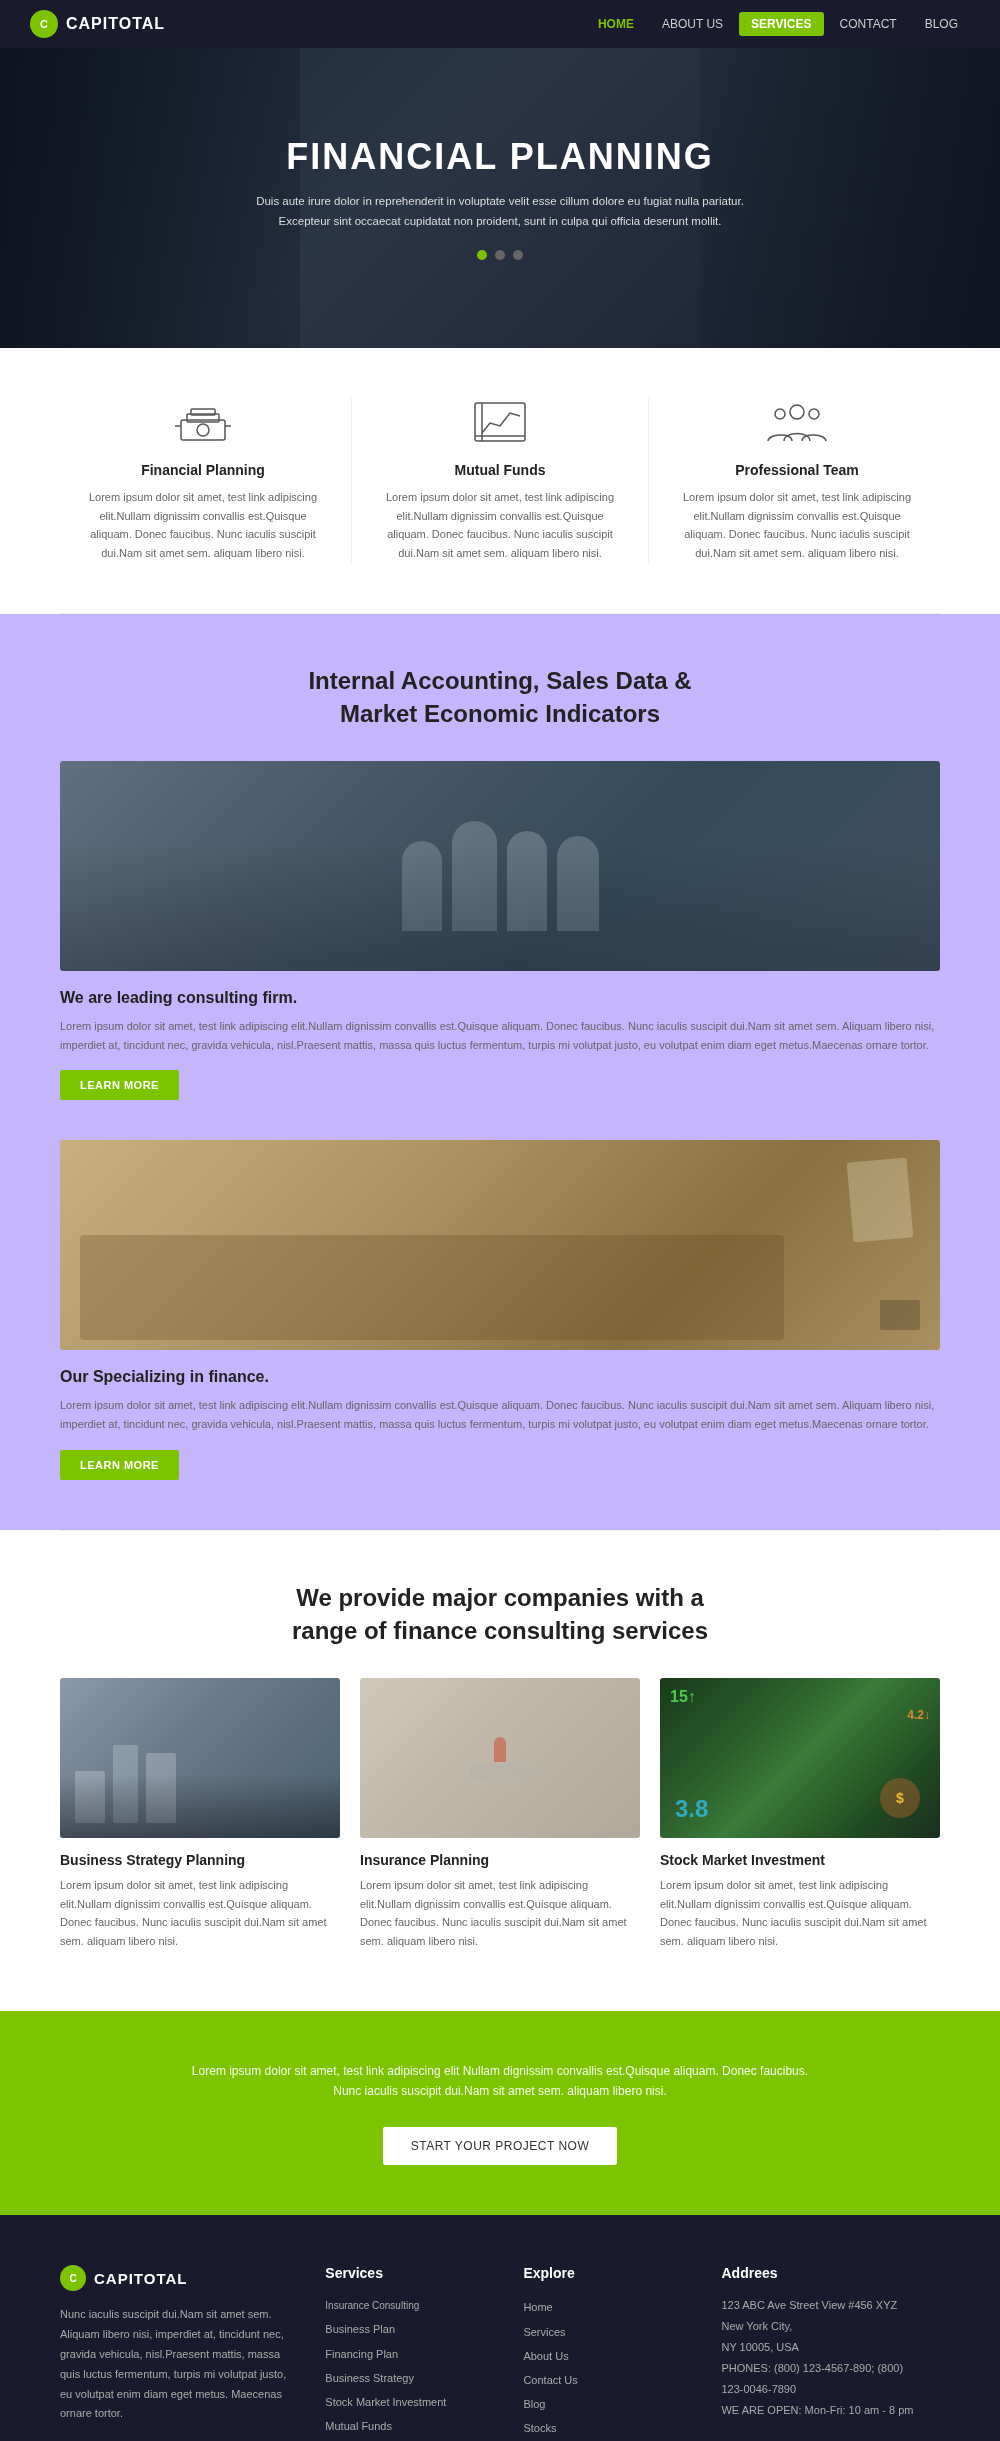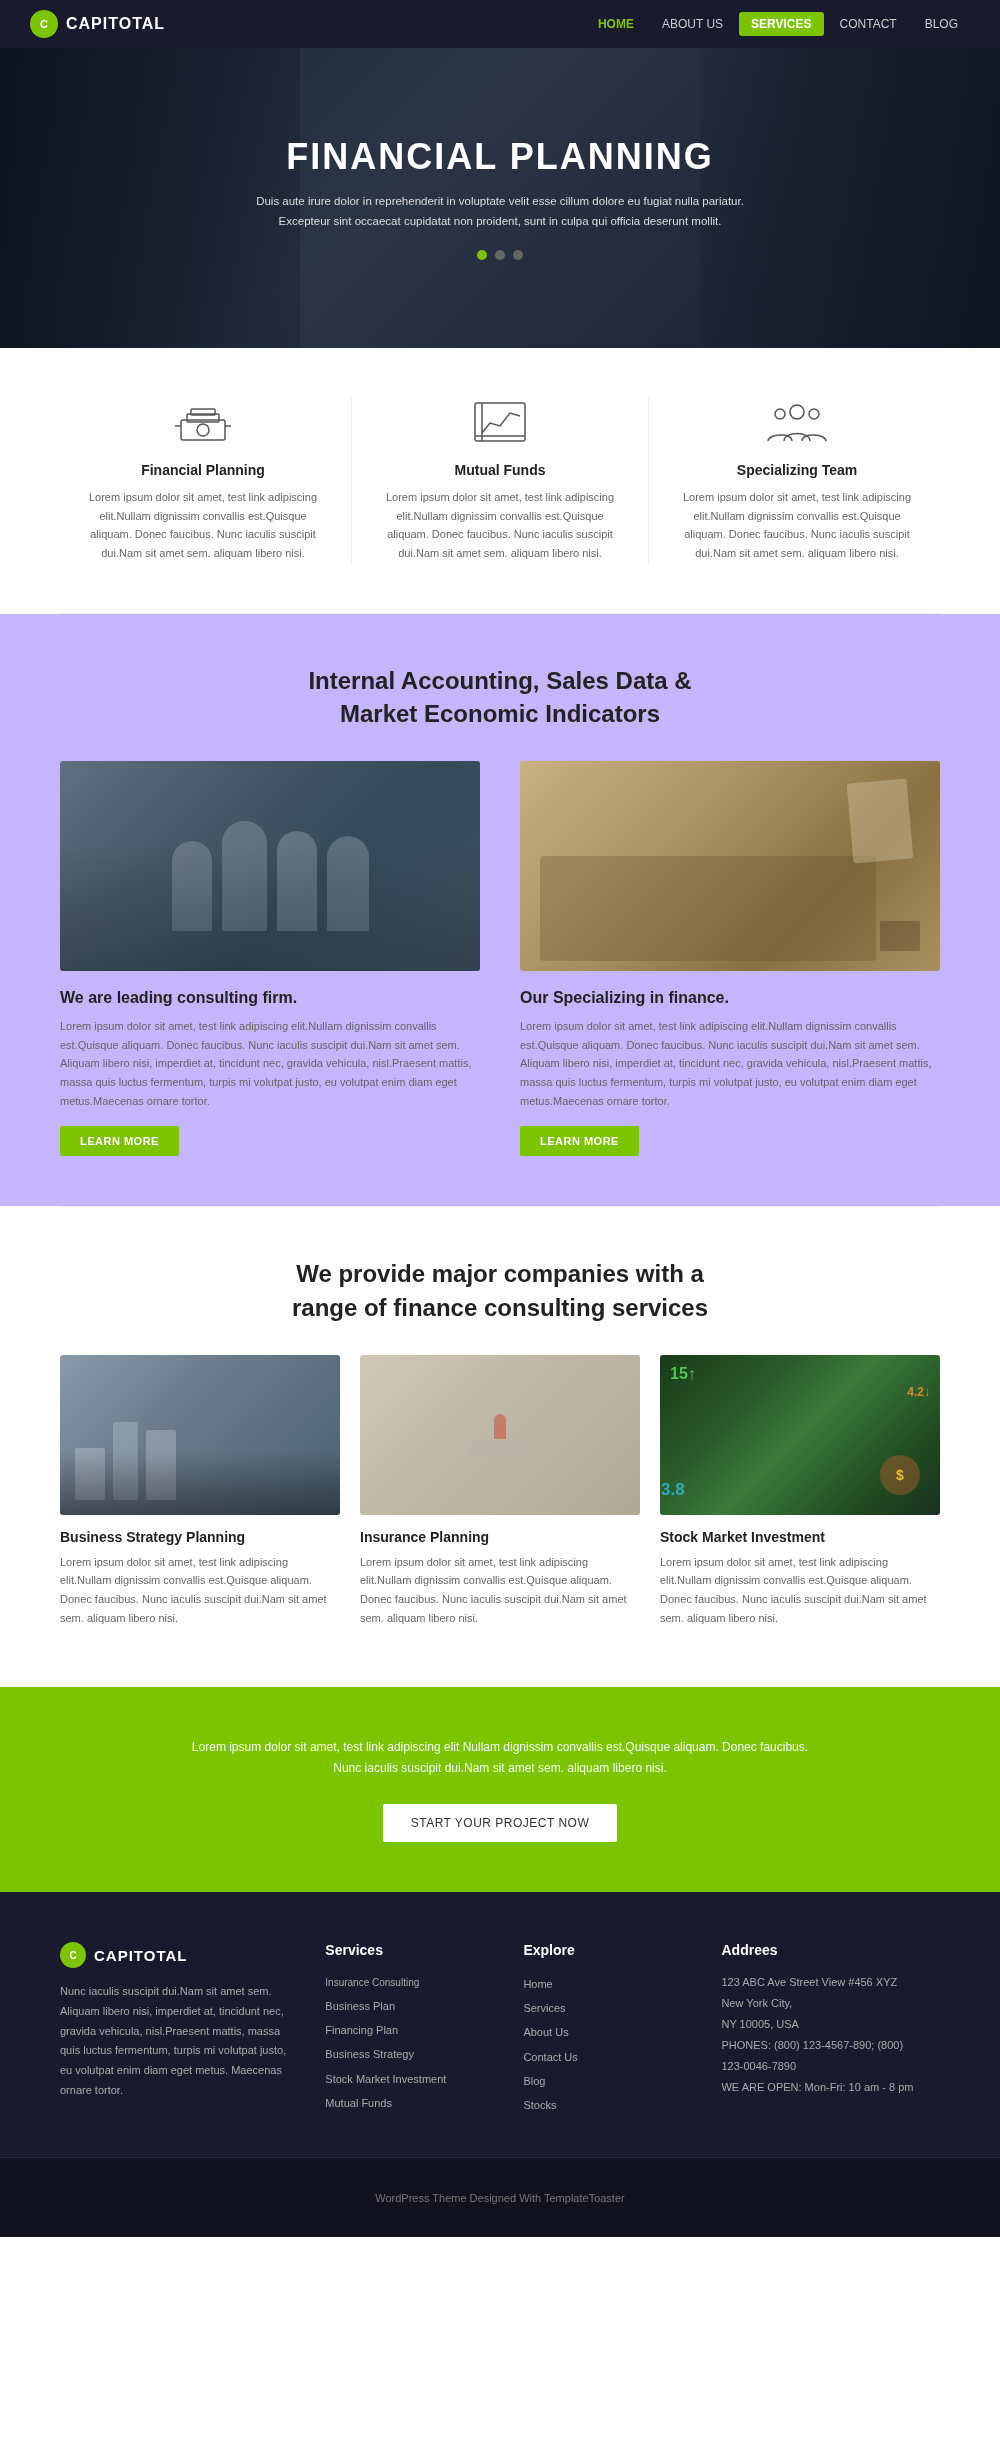--- a/index.html
+++ b/index.html
@@ -85,32 +85,32 @@
     <div style="width:70px; height:50px; margin:0 auto 14px;">
       <svg viewBox="0 0 70 50" width="70" height="50" stroke="#555" fill="none" stroke-width="1.5">
         <circle cx="35" cy="14" r="7"></circle>
         <path d="M22 43 C22 33 48 33 48 43"></path>
         <circle cx="18" cy="16" r="5"></circle>
         <path d="M6 43 C6 36 30 34 30 43"></path>
         <circle cx="52" cy="16" r="5"></circle>
         <path d="M40 43 C40 34 64 36 64 43"></path>
       </svg>
     </div>
-    <h3 style="font-size:14px; font-weight:bold; margin-bottom:10px; color:#222;">Specializing Team</h3>
+    <h3 style="font-size:14px; font-weight:bold; margin-bottom:10px; color:#222;">Professional Team</h3>
     <p style="font-size:11px; color:#666; line-height:1.7;">Lorem ipsum dolor sit amet, test link adipiscing elit.Nullam dignissim convallis est.Quisque aliquam. Donec faucibus. Nunc iaculis suscipit dui.Nam sit amet sem. aliquam libero nisi.</p>
   </div>
 </section>
 
 <hr style="border:none; border-top:1px solid #eee; margin:0 60px;">
 
 <section style="padding:50px 60px; background:#c4b5fd;">
   <h2 style="text-align:center; font-size:24px; font-weight:bold; color:#222; margin-bottom:30px; line-height:1.4;">
     Internal Accounting, Sales Data &amp;<br>Market Economic Indicators
   </h2>
-  <div style="display:flex; gap:40px;">
+  <div style="display:flex; gap:40px;flex-direction:column;">
     <div style="flex:1;">
       <div style="width:100%; height:210px; border-radius:3px; margin-bottom:18px; background:linear-gradient(135deg, #607080 0%, #485868 30%, #344a5a 60%, #405060 100%); position:relative; overflow:hidden;">
 
         <div style="position:absolute; bottom:0; left:0; width:100%; height:60%; background:linear-gradient(to top, rgba(20,30,40,0.3), transparent);"></div>
         <div style="display:flex; align-items:center; justify-content:center; height:100%; gap:10px; padding:20px;">
           <div style="width:40px; height:90px; background:rgba(200,210,220,0.25); border-radius:20px 20px 0 0; margin-top:40px;"></div>
           <div style="width:45px; height:110px; background:rgba(180,190,200,0.3); border-radius:22px 22px 0 0; margin-top:20px;"></div>
           <div style="width:40px; height:100px; background:rgba(220,225,230,0.25); border-radius:20px 20px 0 0; margin-top:30px;"></div>
           <div style="width:42px; height:95px; background:rgba(190,200,210,0.28); border-radius:21px 21px 0 0; margin-top:35px;"></div>
         </div>
@@ -164,21 +164,21 @@
       </div>
       <h3 style="font-size:14px; font-weight:bold; margin-bottom:8px; color:#222;">Insurance Planning</h3>
       <p style="font-size:11px; color:#666; line-height:1.7;">Lorem ipsum dolor sit amet, test link adipiscing elit.Nullam dignissim convallis est.Quisque aliquam. Donec faucibus. Nunc iaculis suscipit dui.Nam sit amet sem. aliquam libero nisi.</p>
     </div>
 
     <div style="flex:1;">
       <div style="width:100%; height:160px; border-radius:3px; margin-bottom:14px; background:linear-gradient(135deg, #1a3a1a 0%, #2a5a2a 30%, #3a7a3a 50%, #204a20 80%, #1a3020 100%); position:relative; overflow:hidden;">
 
         <div style="position:absolute; top:10px; left:10px; color:rgba(100,255,100,0.7); font-size:16px; font-weight:bold;">15↑</div>
         <div style="position:absolute; top:30px; right:10px; color:rgba(255,150,50,0.8); font-size:12px; font-weight:bold;">4.2↓</div>
-        <div style="position:absolute; bottom:15px; left:1px; color:rgba(50,200,255,0.7); font-size:17px; font-weight:bold;">3.8</div>
+        <div style="position:absolute; bottom:15px; left:15px; color:rgba(50,200,255,0.7); font-size:24px; font-weight:bold;">3.8</div>
         <div style="position:absolute; bottom:20px; right:20px; width:40px; height:40px; border-radius:50%; background:rgba(200,100,50,0.4); display:flex; align-items:center; justify-content:center; color:rgba(255,200,50,0.9); font-size:14px; font-weight:bold;">$</div>
       </div>
       <h3 style="font-size:14px; font-weight:bold; margin-bottom:8px; color:#222;">Stock Market Investment</h3>
       <p style="font-size:11px; color:#666; line-height:1.7;">Lorem ipsum dolor sit amet, test link adipiscing elit.Nullam dignissim convallis est.Quisque aliquam. Donec faucibus. Nunc iaculis suscipit dui.Nam sit amet sem. aliquam libero nisi.</p>
     </div>
   </div>
 </section>
 
 <section style="background:#7dc400; padding:50px 60px; text-align:center;">
   <p style="font-size:12px; color:rgba(255,255,255,0.92); margin-bottom:26px; line-height:1.7; max-width:620px; margin-left:auto; margin-right:auto;">Lorem ipsum dolor sit amet, test link adipiscing elit Nullam dignissim convallis est.Quisque aliquam. Donec faucibus. Nunc iaculis suscipit dui.Nam sit amet sem. aliquam libero nisi.</p>

